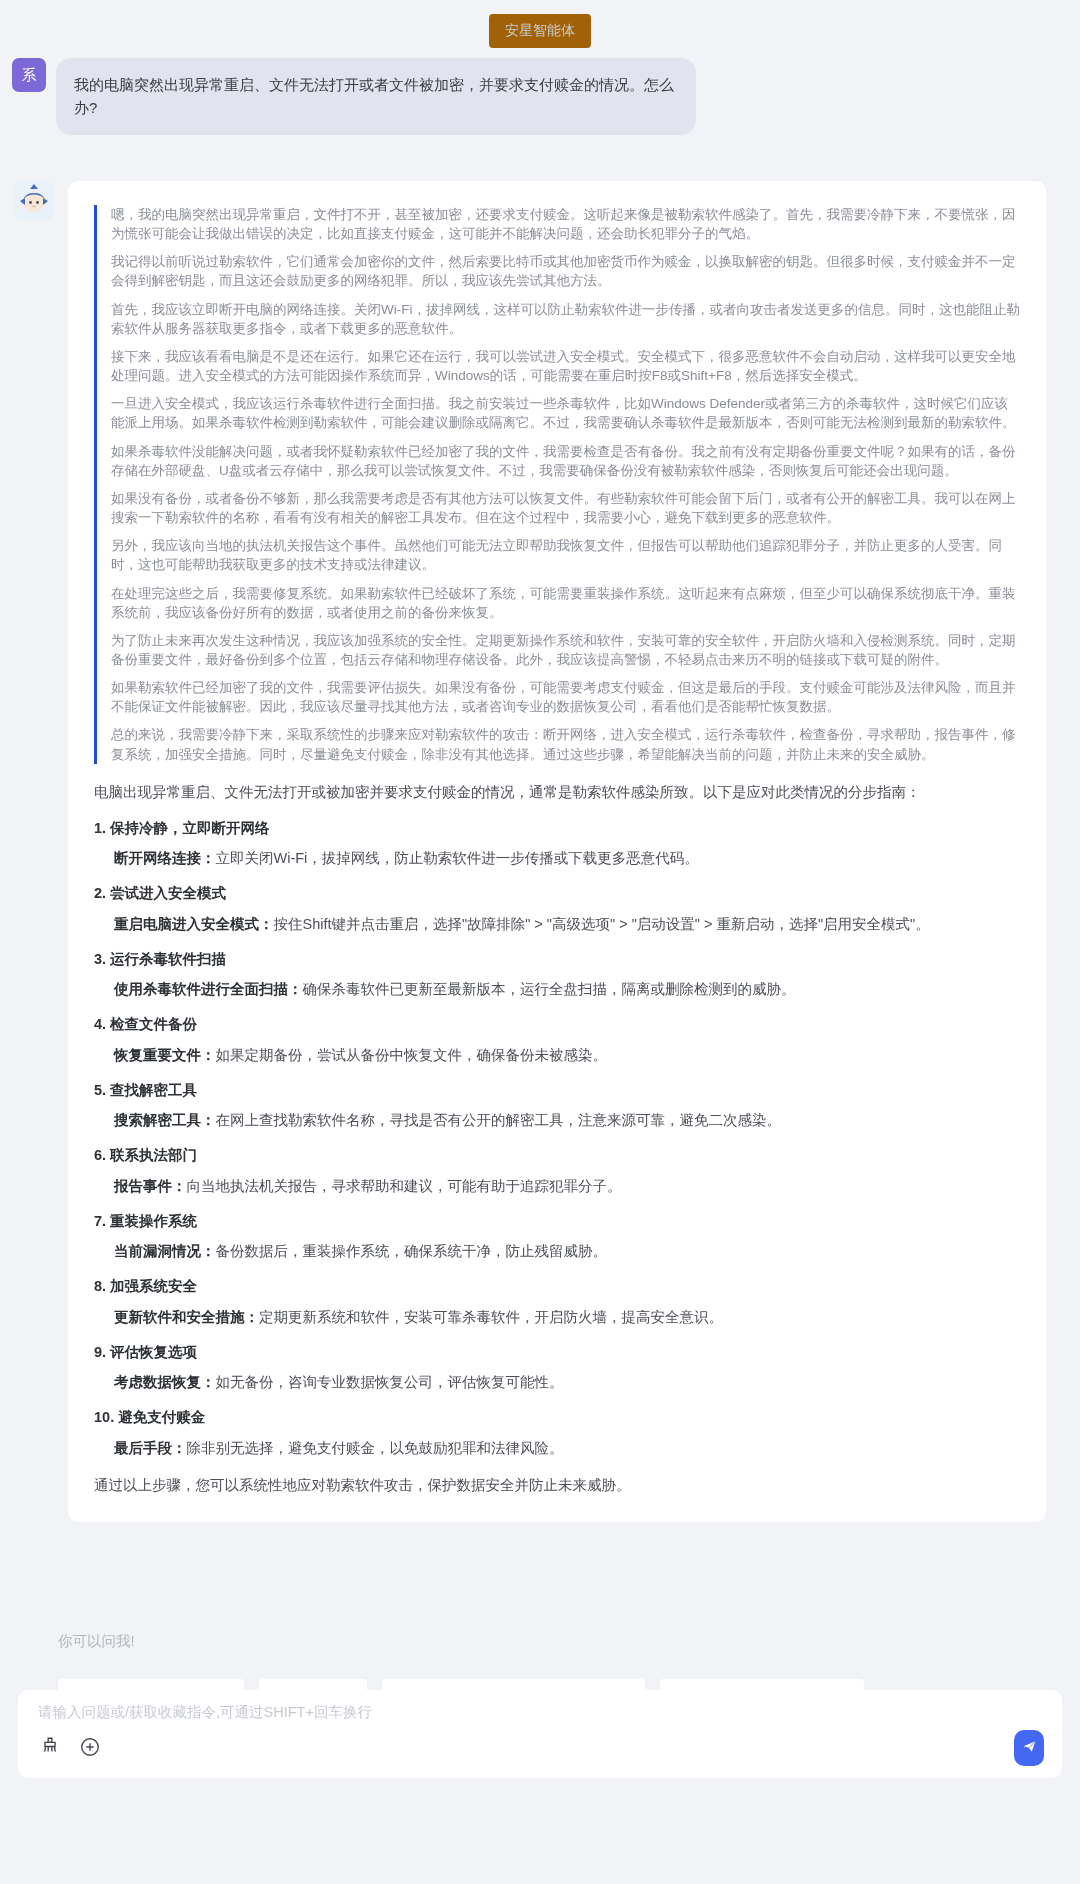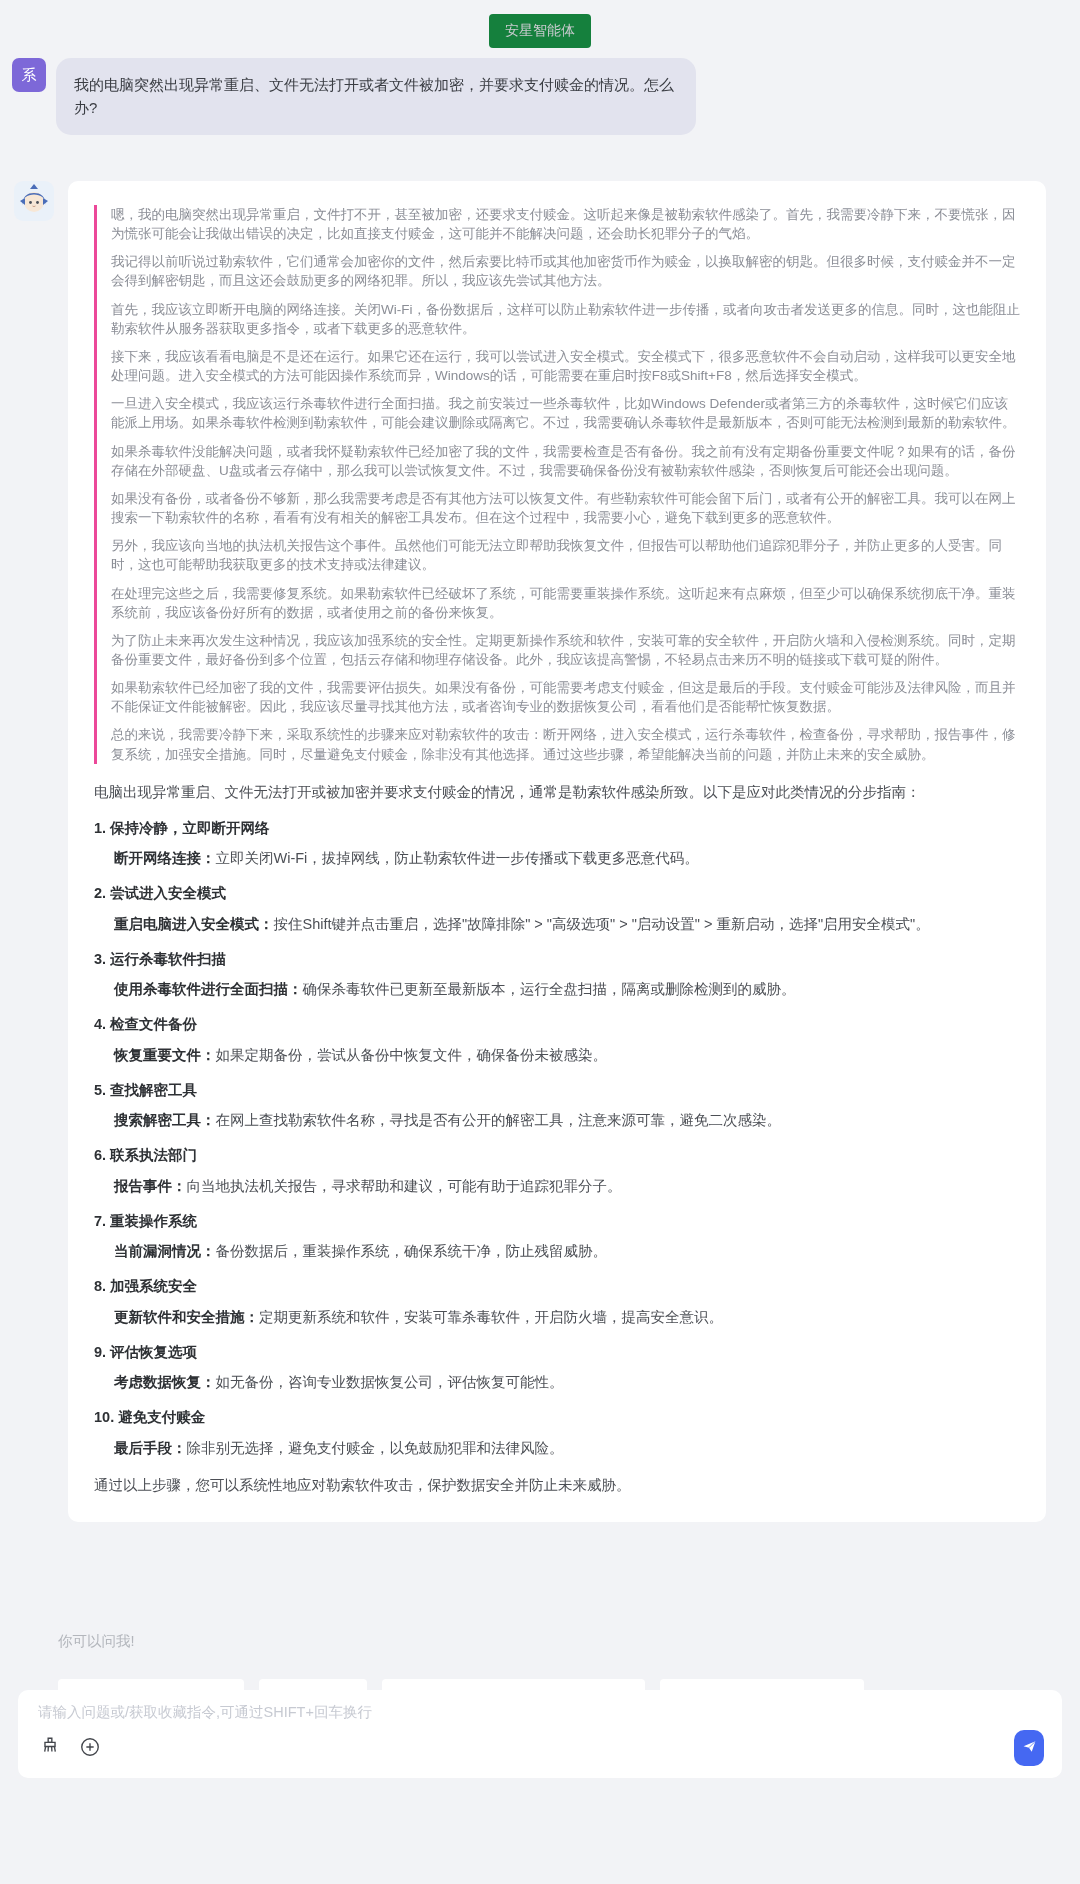--- a/index.html
+++ b/index.html
@@ -8,21 +8,21 @@
     width:1080px; height:1884px;
     background:#f2f3f6;
     font-family:"Liberation Sans","DejaVu Sans",sans-serif;
     overflow:hidden;
   }
   .page { position:relative; width:1080px; height:1884px; overflow:hidden; }
 
   
   .header-pill {
     margin:14px auto 0; width:max-content;
-    background:#15803d; color:#c9cbcf;
+    background:#a16207; color:#c9cbcf;
     font-size:14px; padding:8px 16px; border-radius:4px;
   }
 
   
   .user-row { display:flex; align-items:flex-start; gap:10px; margin:10px 34px 0 12px; }
   .user-avatar {
     flex:0 0 auto; width:34px; height:34px; border-radius:7px;
     background:#7d68d8; color:#fff; font-size:15px;
     display:flex; align-items:center; justify-content:center;
   }
@@ -31,21 +31,21 @@
     padding:16px 18px; font-size:15px; line-height:1.5; max-width:640px;
   }
 
   
   .ai-row { display:flex; align-items:flex-start; gap:14px; margin:46px 34px 0 14px; }
   .ai-avatar { flex:0 0 auto; width:40px; height:40px; }
   .ai-card {
     flex:1; background:#fff; border-radius:10px; padding:24px 26px 26px;
   }
   .thinking {
-    border-left:3px solid #ec4899; padding-left:14px;
+    border-left:3px solid #1d4ed8; padding-left:14px;
     color:#8b8e96; font-size:13.5px; line-height:1.42;
   }
   .think-p { margin:0 0 9px 0; }
   .think-p:last-child { margin-bottom:0; }
 
   .answer { margin-top:18px; color:#4c4f55; font-size:14.5px; line-height:1.5; }
   .answer-intro { margin:0 0 14px 0; }
   .step { margin:0 0 13px 0; }
   .step-title { font-weight:bold; color:#2e3135; margin-bottom:9px; }
   .step-desc { margin-left:20px; }
@@ -110,21 +110,21 @@
           <circle cx="23.5" cy="21.5" r="1.4" fill="#4a4f57"></circle>
           <path d="M18.5 25 q1.5 1.2 3 0" stroke="#c9a089" stroke-width="1" fill="none"></path>
         </svg>
       </span>
     </div>
 
     <div class="ai-card">
       <div class="thinking" id="thinking">
           <p class="think-p">嗯，我的电脑突然出现异常重启，文件打不开，甚至被加密，还要求支付赎金。这听起来像是被勒索软件感染了。首先，我需要冷静下来，不要慌张，因为慌张可能会让我做出错误的决定，比如直接支付赎金，这可能并不能解决问题，还会助长犯罪分子的气焰。</p>
           <p class="think-p">我记得以前听说过勒索软件，它们通常会加密你的文件，然后索要比特币或其他加密货币作为赎金，以换取解密的钥匙。但很多时候，支付赎金并不一定会得到解密钥匙，而且这还会鼓励更多的网络犯罪。所以，我应该先尝试其他方法。</p>
-          <p class="think-p">首先，我应该立即断开电脑的网络连接。关闭Wi-Fi，备份数据后，这样可以防止勒索软件进一步传播，或者向攻击者发送更多的信息。同时，这也能阻止勒索软件从服务器获取更多指令，或者下载更多的恶意软件。</p>
+          <p class="think-p">首先，我应该立即断开电脑的网络连接。关闭Wi-Fi，拔掉网线，这样可以防止勒索软件进一步传播，或者向攻击者发送更多的信息。同时，这也能阻止勒索软件从服务器获取更多指令，或者下载更多的恶意软件。</p>
           <p class="think-p">接下来，我应该看看电脑是不是还在运行。如果它还在运行，我可以尝试进入安全模式。安全模式下，很多恶意软件不会自动启动，这样我可以更安全地处理问题。进入安全模式的方法可能因操作系统而异，Windows的话，可能需要在重启时按F8或Shift+F8，然后选择安全模式。</p>
           <p class="think-p">一旦进入安全模式，我应该运行杀毒软件进行全面扫描。我之前安装过一些杀毒软件，比如Windows Defender或者第三方的杀毒软件，这时候它们应该能派上用场。如果杀毒软件检测到勒索软件，可能会建议删除或隔离它。不过，我需要确认杀毒软件是最新版本，否则可能无法检测到最新的勒索软件。</p>
           <p class="think-p">如果杀毒软件没能解决问题，或者我怀疑勒索软件已经加密了我的文件，我需要检查是否有备份。我之前有没有定期备份重要文件呢？如果有的话，备份存储在外部硬盘、U盘或者云存储中，那么我可以尝试恢复文件。不过，我需要确保备份没有被勒索软件感染，否则恢复后可能还会出现问题。</p>
           <p class="think-p">如果没有备份，或者备份不够新，那么我需要考虑是否有其他方法可以恢复文件。有些勒索软件可能会留下后门，或者有公开的解密工具。我可以在网上搜索一下勒索软件的名称，看看有没有相关的解密工具发布。但在这个过程中，我需要小心，避免下载到更多的恶意软件。</p>
           <p class="think-p">另外，我应该向当地的执法机关报告这个事件。虽然他们可能无法立即帮助我恢复文件，但报告可以帮助他们追踪犯罪分子，并防止更多的人受害。同时，这也可能帮助我获取更多的技术支持或法律建议。</p>
           <p class="think-p">在处理完这些之后，我需要修复系统。如果勒索软件已经破坏了系统，可能需要重装操作系统。这听起来有点麻烦，但至少可以确保系统彻底干净。重装系统前，我应该备份好所有的数据，或者使用之前的备份来恢复。</p>
           <p class="think-p">为了防止未来再次发生这种情况，我应该加强系统的安全性。定期更新操作系统和软件，安装可靠的安全软件，开启防火墙和入侵检测系统。同时，定期备份重要文件，最好备份到多个位置，包括云存储和物理存储设备。此外，我应该提高警惕，不轻易点击来历不明的链接或下载可疑的附件。</p>
           <p class="think-p">如果勒索软件已经加密了我的文件，我需要评估损失。如果没有备份，可能需要考虑支付赎金，但这是最后的手段。支付赎金可能涉及法律风险，而且并不能保证文件能被解密。因此，我应该尽量寻找其他方法，或者咨询专业的数据恢复公司，看看他们是否能帮忙恢复数据。</p>
           <p class="think-p">总的来说，我需要冷静下来，采取系统性的步骤来应对勒索软件的攻击：断开网络，进入安全模式，运行杀毒软件，检查备份，寻求帮助，报告事件，修复系统，加强安全措施。同时，尽量避免支付赎金，除非没有其他选择。通过这些步骤，希望能解决当前的问题，并防止未来的安全威胁。</p>
         </div>

